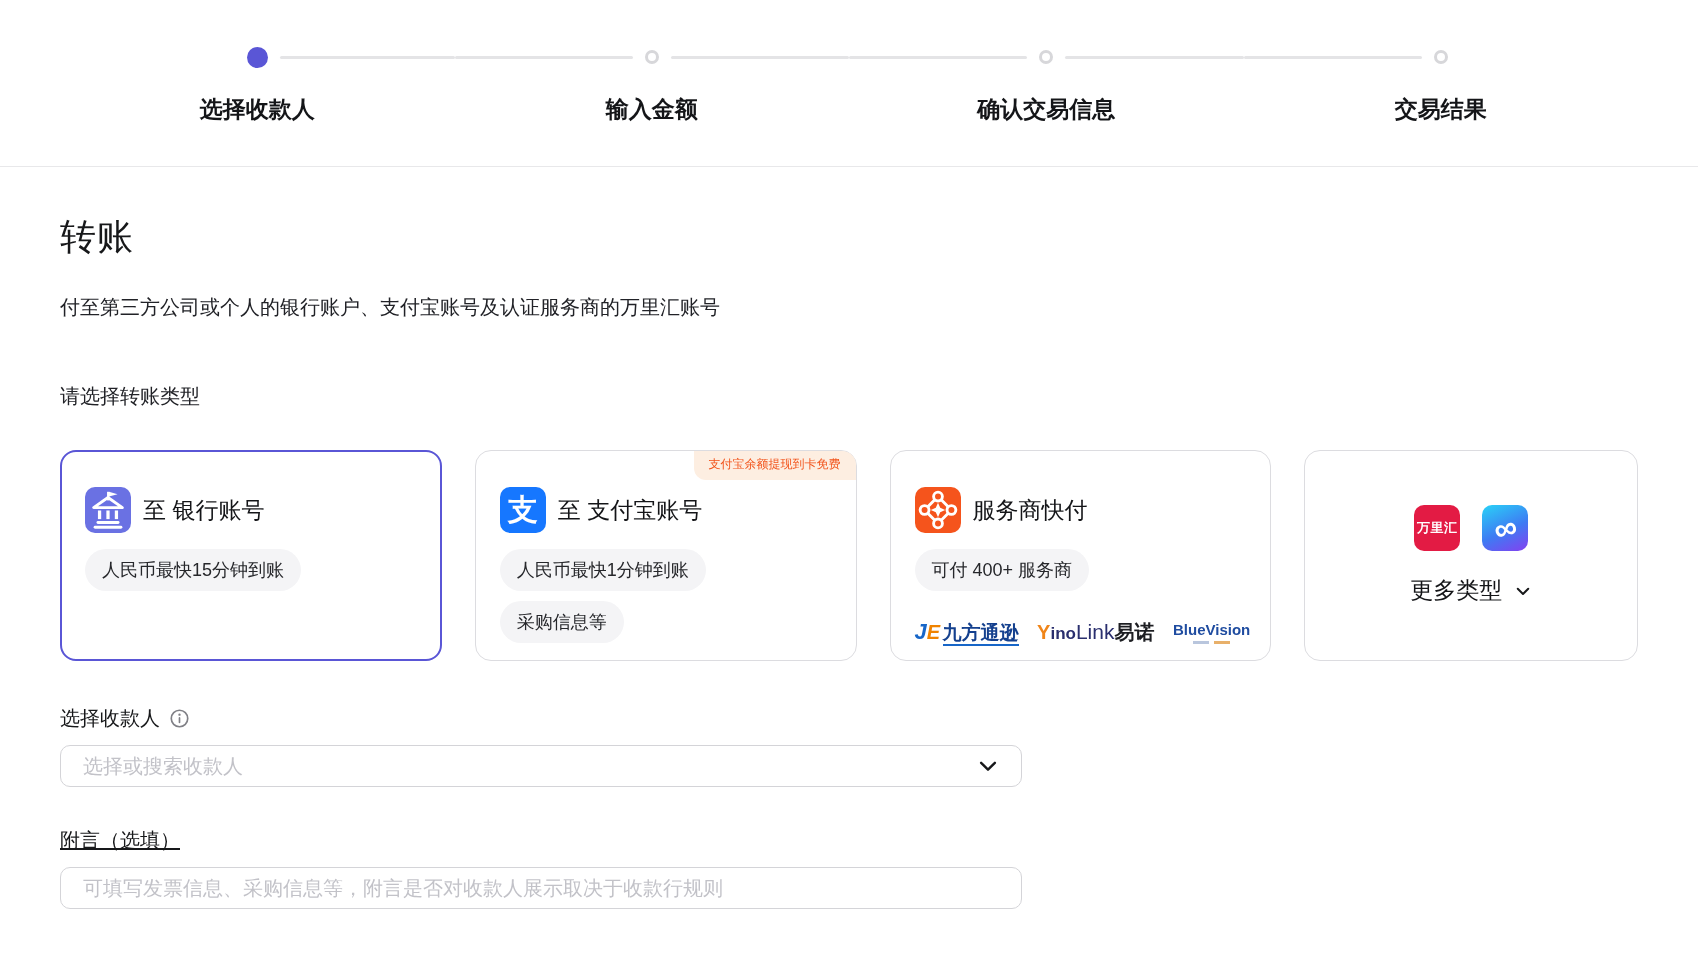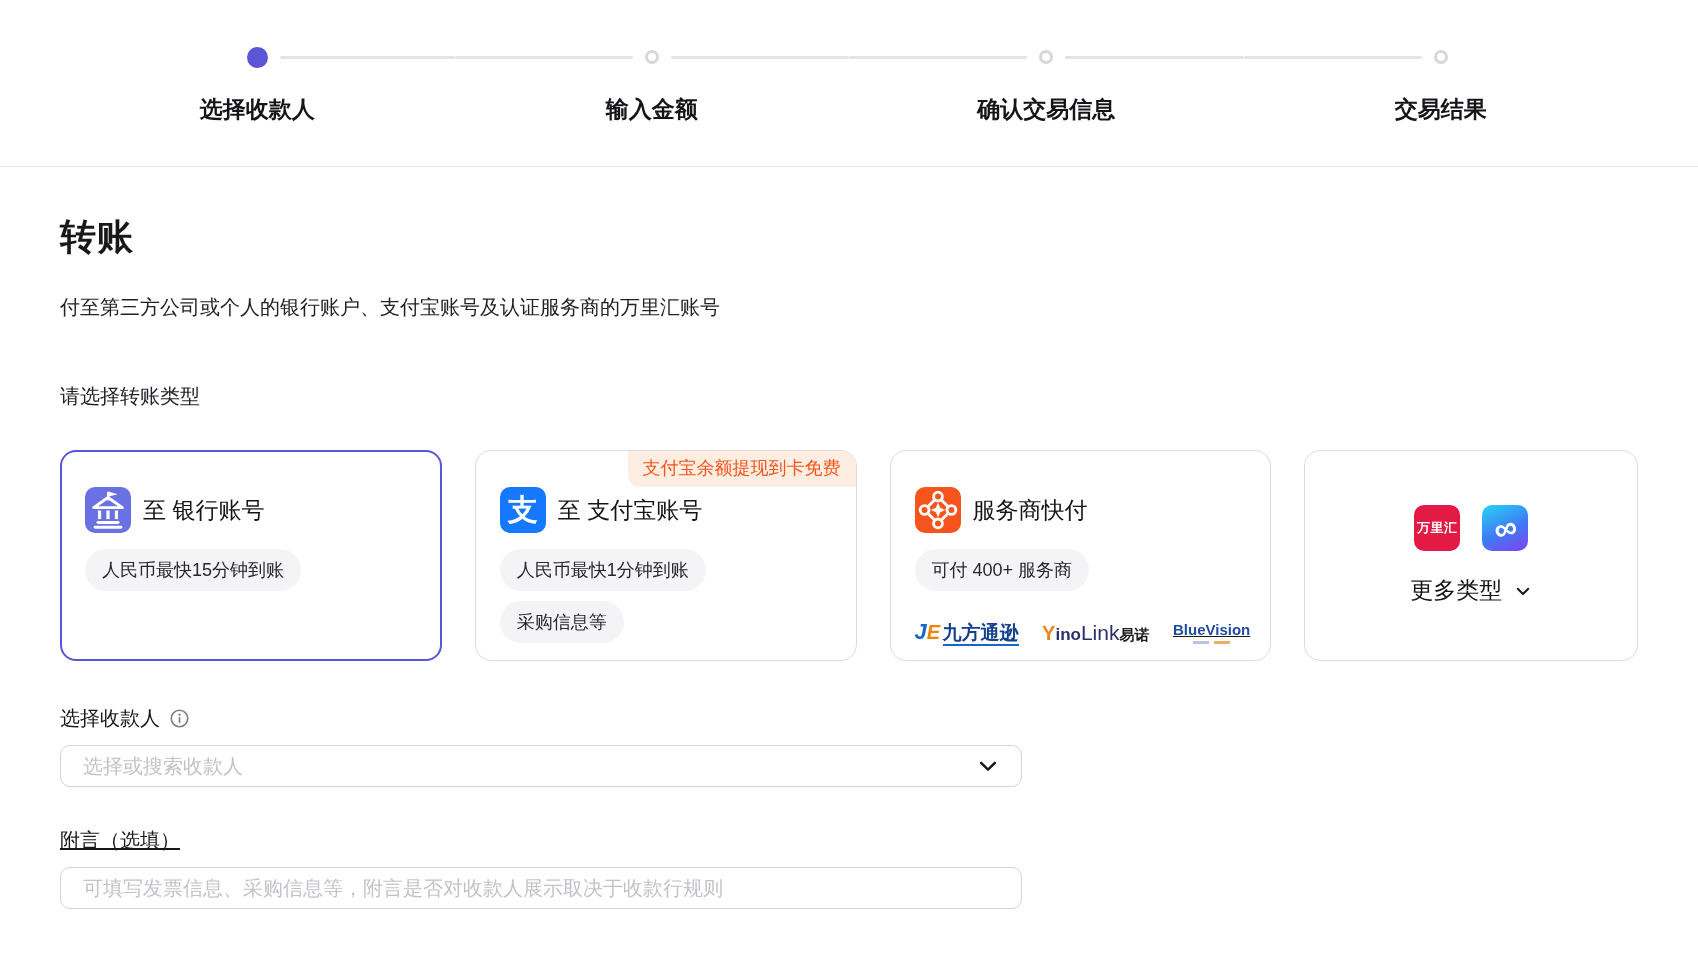--- a/index.html
+++ b/index.html
@@ -13,21 +13,21 @@
   .step-track { display:flex; align-items:center; width:100%; height:22px; }
   .track-line { flex:1; height:3px; background:var(--line,#e4e4e6); border-radius:2px; }
   .track-line.invisible { background:transparent; }
   .dot { margin:0 12px; flex-shrink:0; }
   .dot.active { width:21px; height:21px; border-radius:50%; background:var(--accent,#5a56d6); }
   .dot.pending { width:14px; height:14px; border-radius:50%; background:#fff; border:3px solid #d7d7da; }
   .step-label { margin-top:26px; font-size:23px; font-weight:700; color:#141518; }
 
   
   .main { padding:0 60px; }
-  .page-title { margin-top:46px; font-size:36px; font-weight:700; letter-spacing:1px; }
+  .page-title { margin-top:46px; font-size:36px; font-weight:400; letter-spacing:1px; }
   .page-subtitle { margin-top:32px; font-size:20px; color:#212227; }
   .section-label { margin-top:62px; font-size:20px; color:#212227; }
 
   .cards { display:flex; gap:33px; margin-top:40px; }
   .card { position:relative; flex:1; height:211px; background:#fff;
     border:1px solid var(--border,#dcdce0); border-radius:16px; padding:36px 24px 0; cursor:pointer; }
   .card.selected { border:2px solid var(--accent,#5a56d6); padding:35px 23px 0; }
 
   .card-head { display:flex; align-items:center; gap:12px; }
   .app-icon { width:46px; height:46px; border-radius:10px; display:flex;
@@ -39,34 +39,34 @@
   .icon-infinity { background:linear-gradient(155deg,var(--gradient-start,#29d3f7) 0%,#3e7bf3 55%,var(--gradient-end,#8440f0) 100%);
     font-size:32px; font-weight:700; }
   .icon-infinity .inf { display:block; transform:rotate(-14deg); line-height:1; }
   .card-title { font-size:23px; font-weight:500; color:#141518; }
 
   .tags { margin-top:16px; display:flex; flex-direction:column; align-items:flex-start; gap:10px; }
   .tag { background:var(--tag-bg,#f4f4f6); border-radius:999px; padding:9px 17px;
     font-size:18px; color:#26272b; white-space:nowrap; }
 
   .ribbon { position:absolute; top:0; right:0; background:var(--ribbon-bg,#fdeee1);
-    color:var(--ribbon-text,#f2541b); font-size:18px; padding:5px 15px 7px;
+    color:var(--ribbon-text,#f2541b); font-size:12px; padding:5px 15px 7px;
     border-radius:0 14px 0 12px; }
 
   .partners { position:absolute; left:24px; right:20px; bottom:14px;
     display:flex; align-items:center; justify-content:space-between; }
   .partner { white-space:nowrap; }
   .je-j { font-style:italic; font-weight:800; font-size:22px; color:#1766c8; }
   .je-e { font-style:italic; font-weight:800; font-size:20px; color:#f08300; letter-spacing:-2px; }
   .je-name { font-weight:700; font-size:19px; color:#14408e; border-bottom:2px solid #1766c8; padding-bottom:1px; }
   .yino-y { font-weight:800; font-size:20px; color:#f08519; }
   .yino-ino { font-weight:800; font-size:17px; color:#2a2f6e; }
   .yino-link { font-weight:400; font-size:21px; color:#2a2f6e; }
-  .yino-cn { font-weight:600; font-size:15px; color:#1d1e22; }
-  .partner-blue { display:flex; flex-direction:column; align-items:center; gap:3px;text-decoration:underline; }
+  .yino-cn { font-weight:600; font-size:20px; color:#1d1e22; }
+  .partner-blue { display:flex; flex-direction:column; align-items:center; gap:3px; }
   .blue-name { font-weight:700; font-size:15px; color:#1f4ca0; }
   .blue-sub { display:flex; gap:5px; }
   .blue-sub i { display:block; width:16px; height:3px; background:#b9c6dd; }
   .blue-sub i:last-child { background:#e8b06a; }
 
   .more-card { display:flex; flex-direction:column; align-items:center; justify-content:center;
     gap:24px; padding:0; }
   .more-icons { display:flex; gap:22px; }
   .more-label { display:flex; align-items:center; gap:12px; font-size:23px; color:#141518; }
 

